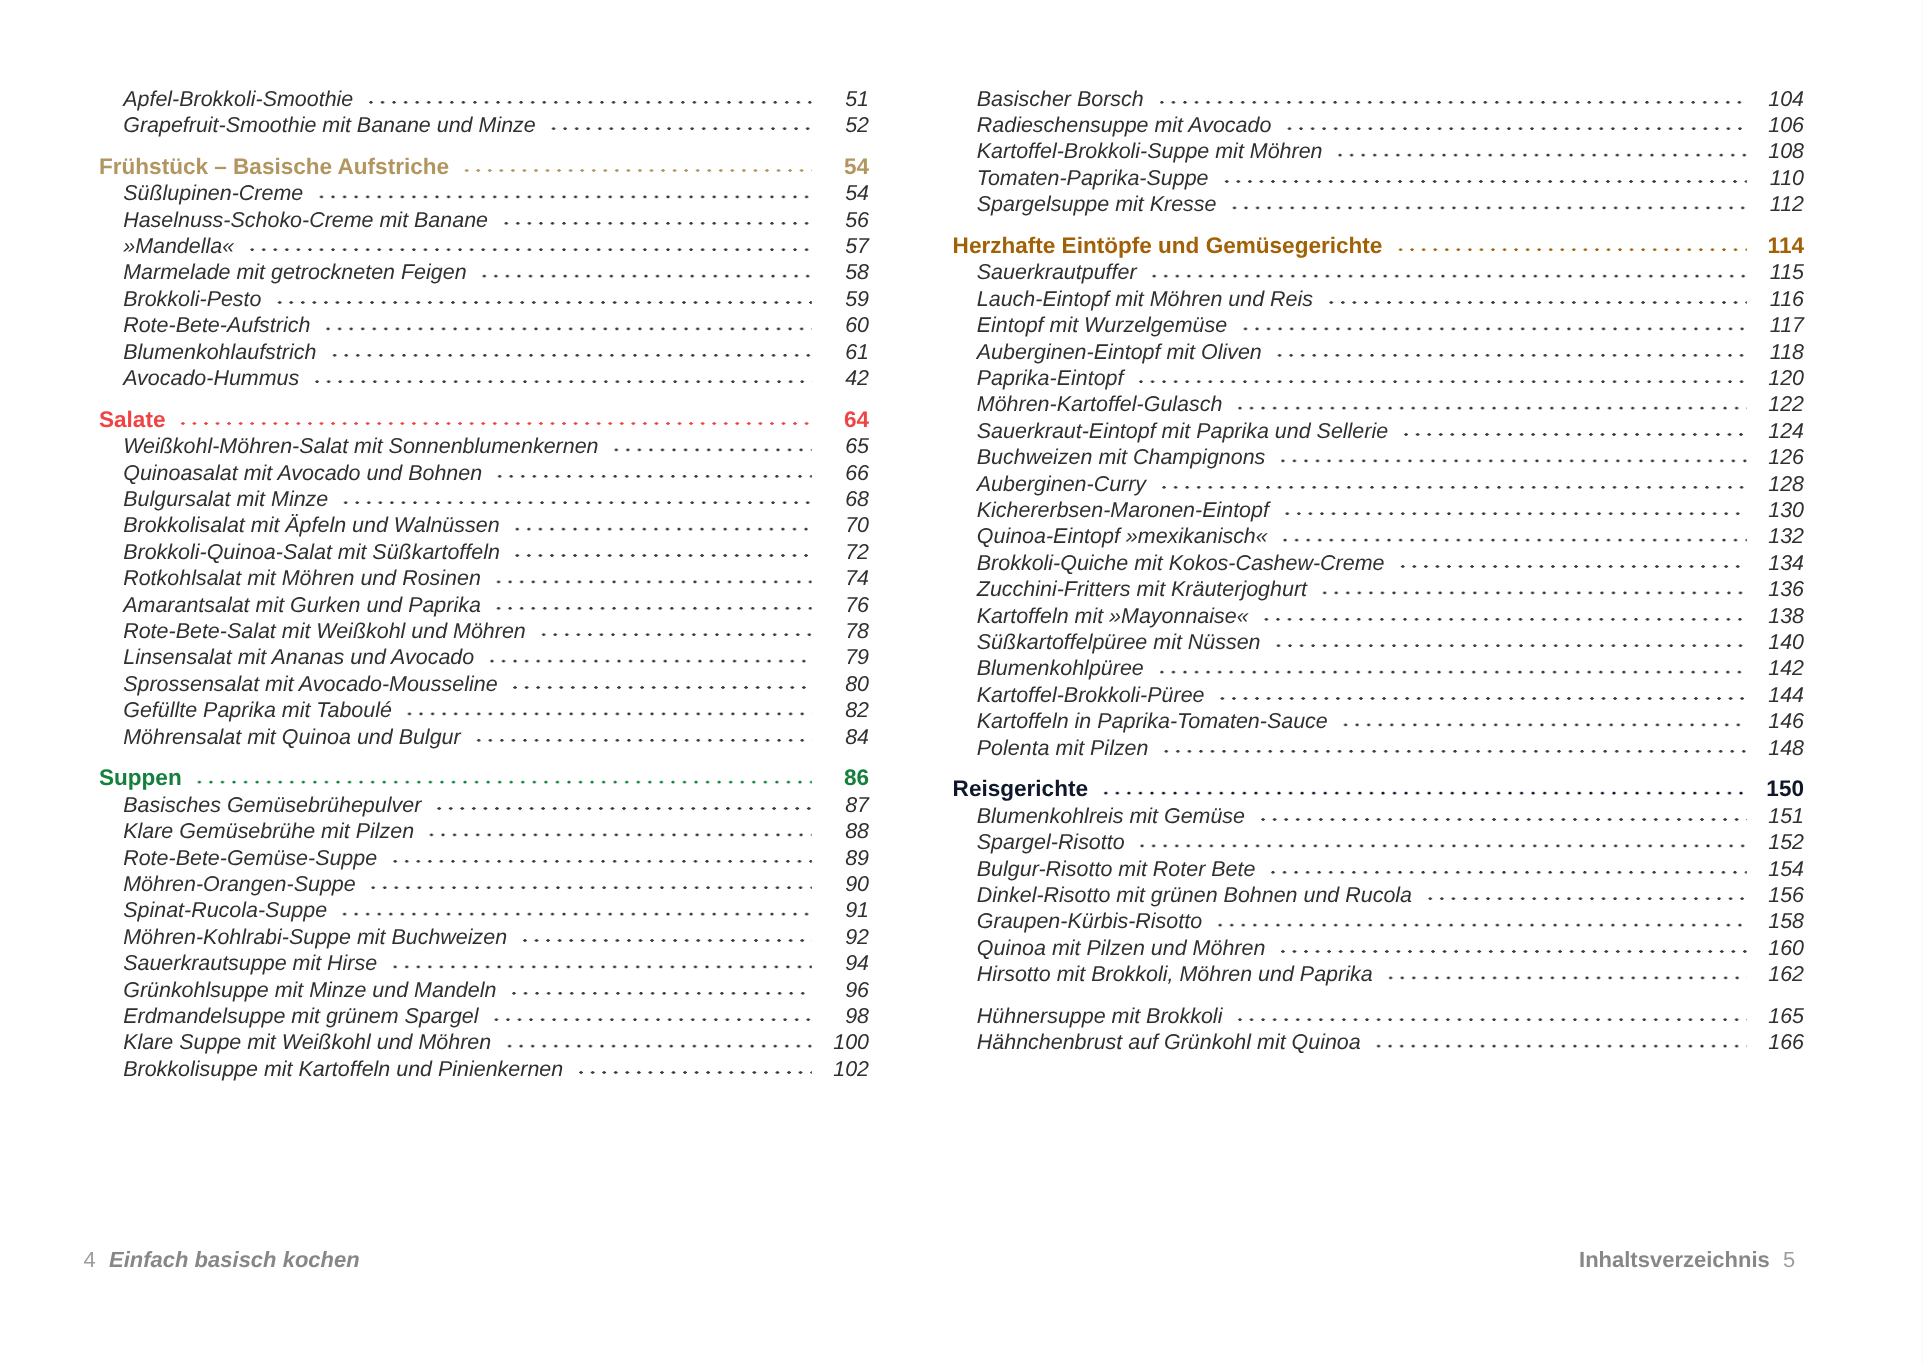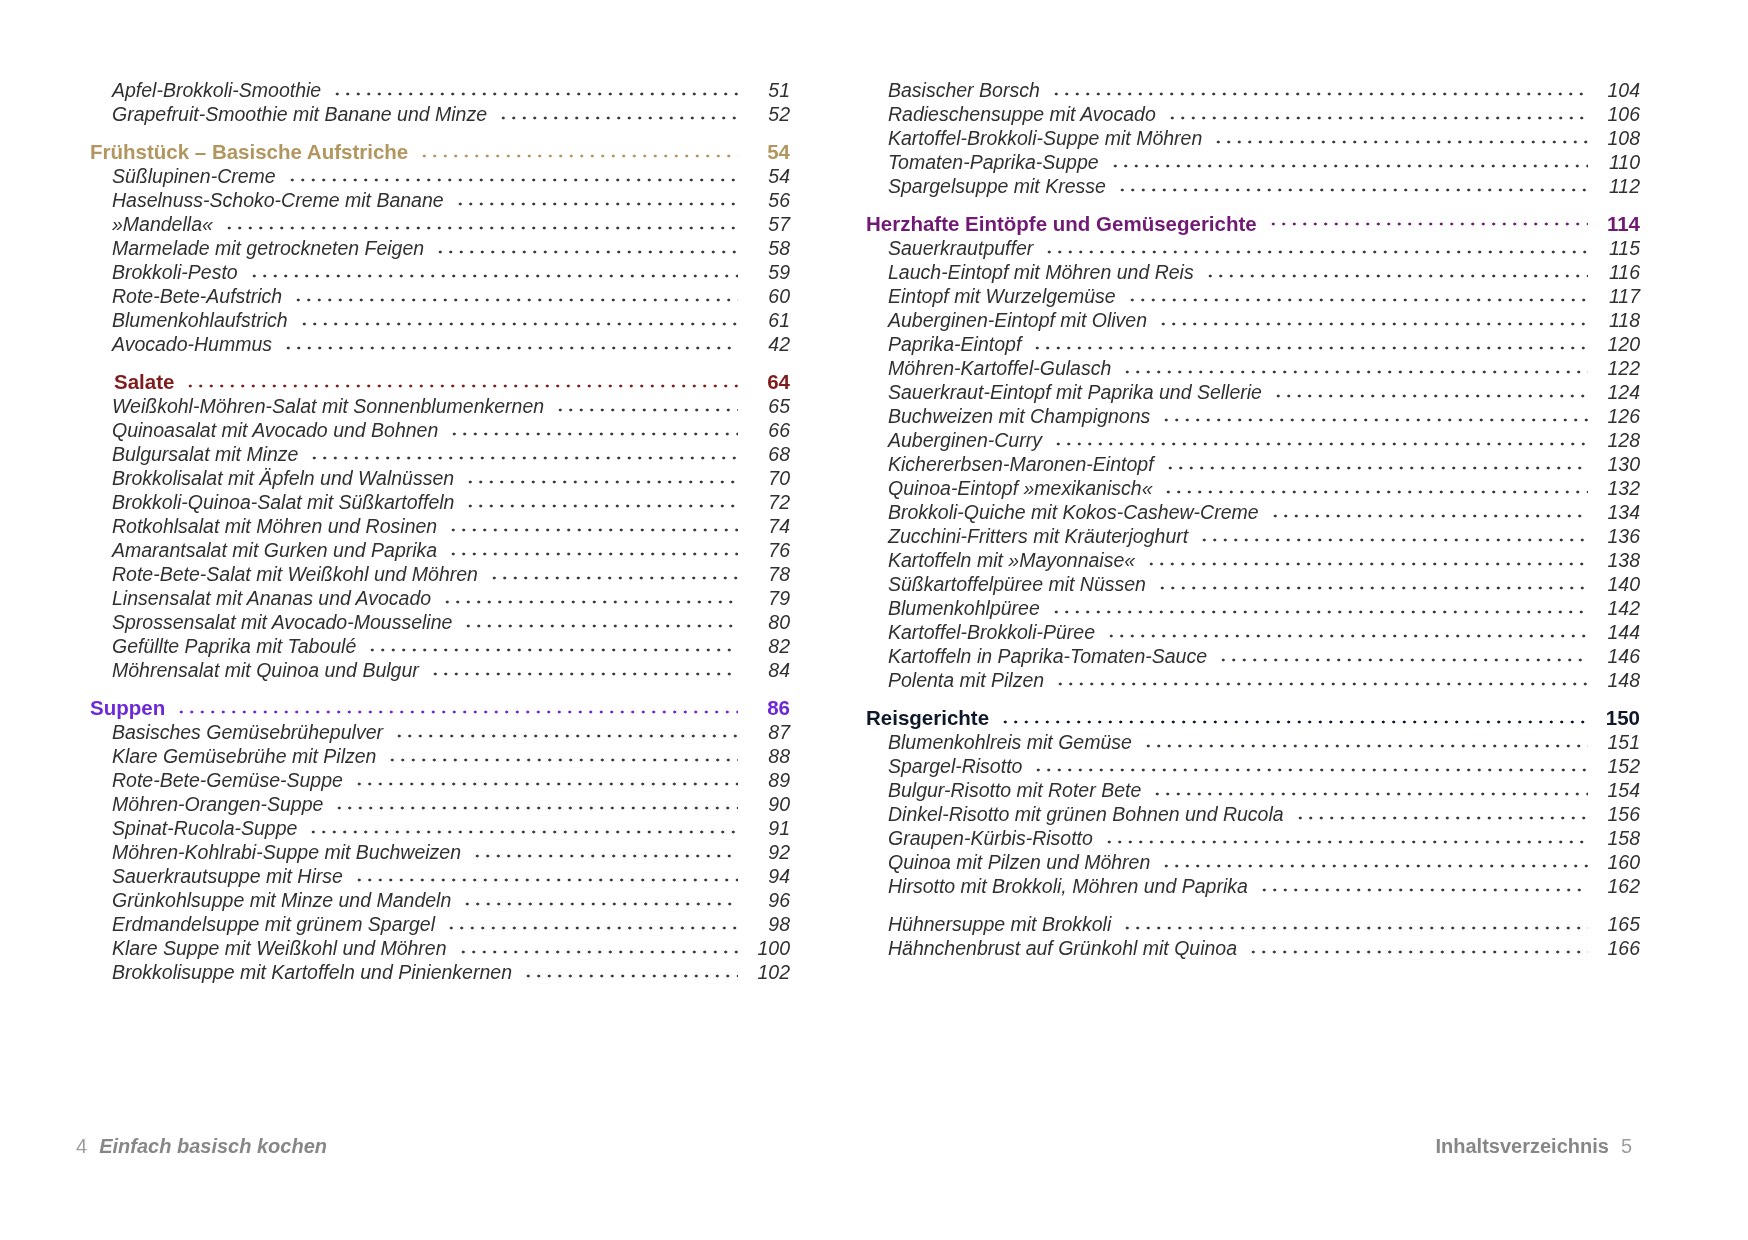--- a/index.html
+++ b/index.html
@@ -128,21 +128,21 @@
     <span class="leader"></span>
     <span class="num">61</span>
   </div>
         <div class="row entry">
     <span class="title">Avocado-Hummus</span>
     <span class="leader"></span>
     <span class="num">42</span>
   </div>
       </section>
       <section class="section">
-        <div class="row heading" style="color: #7f1d1d; margin-left: 24px;">
+        <div class="row heading" style="color: #ef4444;">
     <span class="title">Salate</span>
     <span class="leader"></span>
     <span class="num">64</span>
   </div>
         <div class="row entry">
     <span class="title">Weißkohl-Möhren-Salat mit Sonnenblumenkernen</span>
     <span class="leader"></span>
     <span class="num">65</span>
   </div>
         <div class="row entry">
@@ -195,21 +195,21 @@
     <span class="leader"></span>
     <span class="num">82</span>
   </div>
         <div class="row entry">
     <span class="title">Möhrensalat mit Quinoa und Bulgur</span>
     <span class="leader"></span>
     <span class="num">84</span>
   </div>
       </section>
       <section class="section">
-        <div class="row heading" style="color: #6d28d9; justify-content: center;">
+        <div class="row heading" style="color: #15803d; justify-content: center;">
     <span class="title">Suppen</span>
     <span class="leader"></span>
     <span class="num">86</span>
   </div>
         <div class="row entry">
     <span class="title">Basisches Gemüsebrühepulver</span>
     <span class="leader"></span>
     <span class="num">87</span>
   </div>
         <div class="row entry">
@@ -286,21 +286,21 @@
     <span class="leader"></span>
     <span class="num">110</span>
   </div>
         <div class="row entry">
     <span class="title">Spargelsuppe mit Kresse</span>
     <span class="leader"></span>
     <span class="num">112</span>
   </div>
       </section>
       <section class="section">
-        <div class="row heading" style="color: #701a75; align-items: center;">
+        <div class="row heading" style="color: #a16207;">
     <span class="title">Herzhafte Eintöpfe und Gemüsegerichte</span>
     <span class="leader"></span>
     <span class="num">114</span>
   </div>
         <div class="row entry">
     <span class="title">Sauerkrautpuffer</span>
     <span class="leader"></span>
     <span class="num">115</span>
   </div>
         <div class="row entry">

